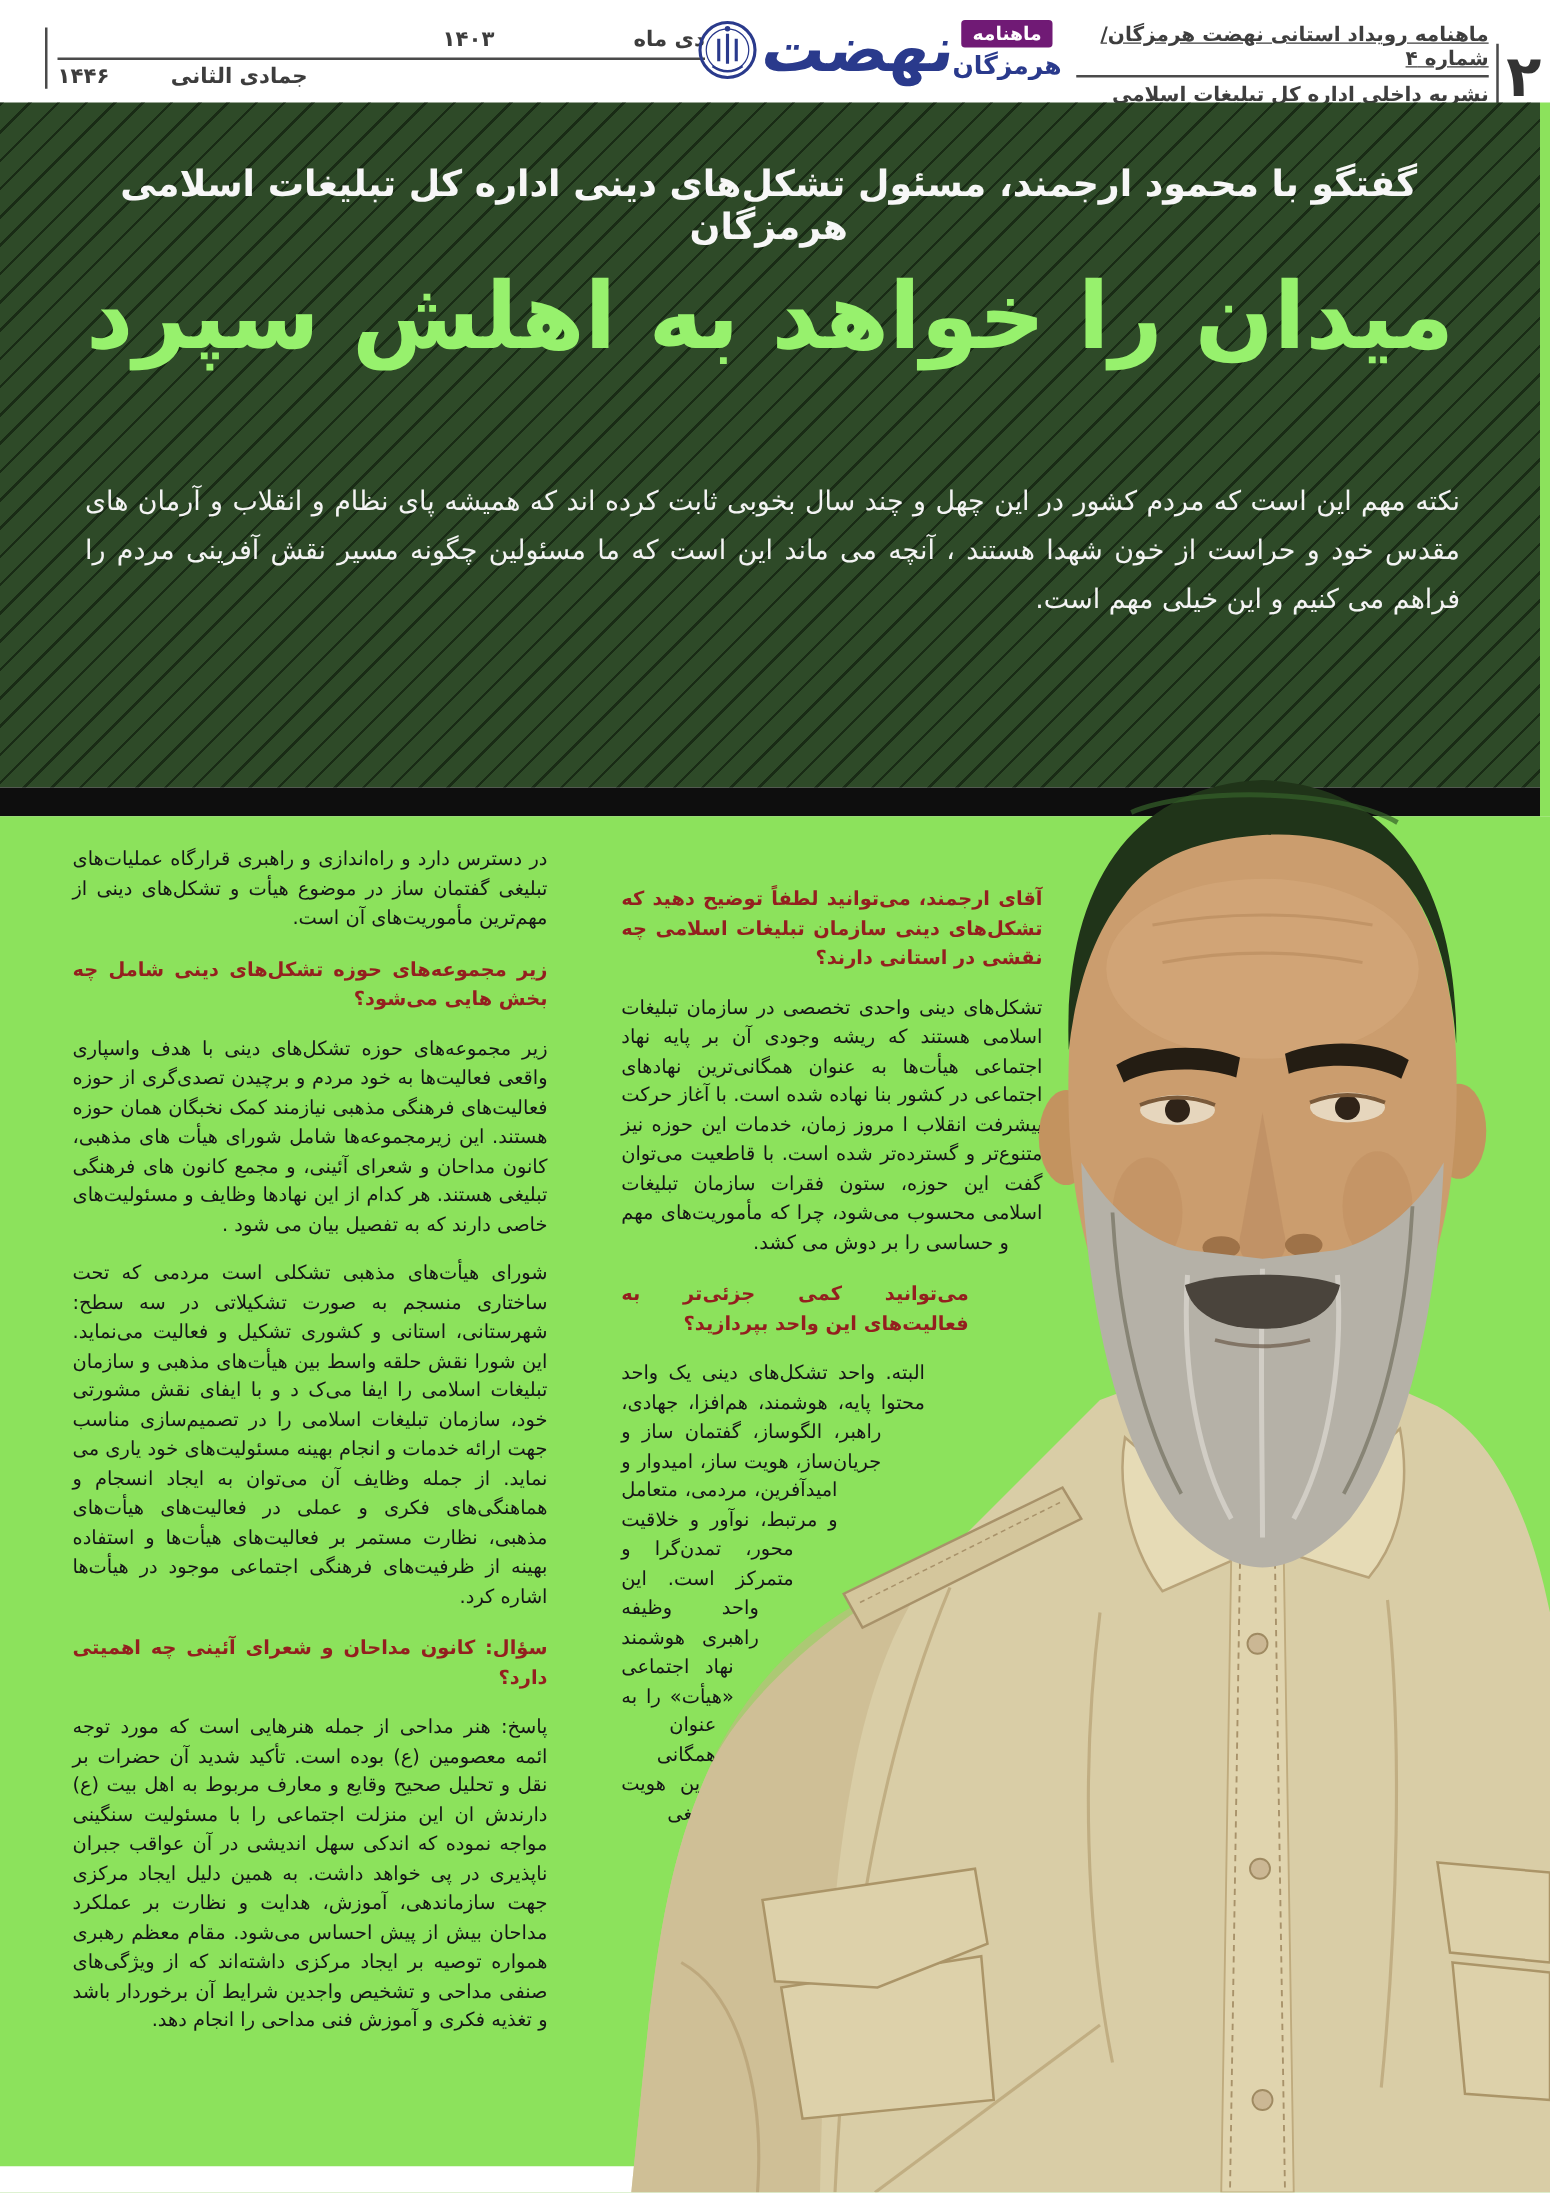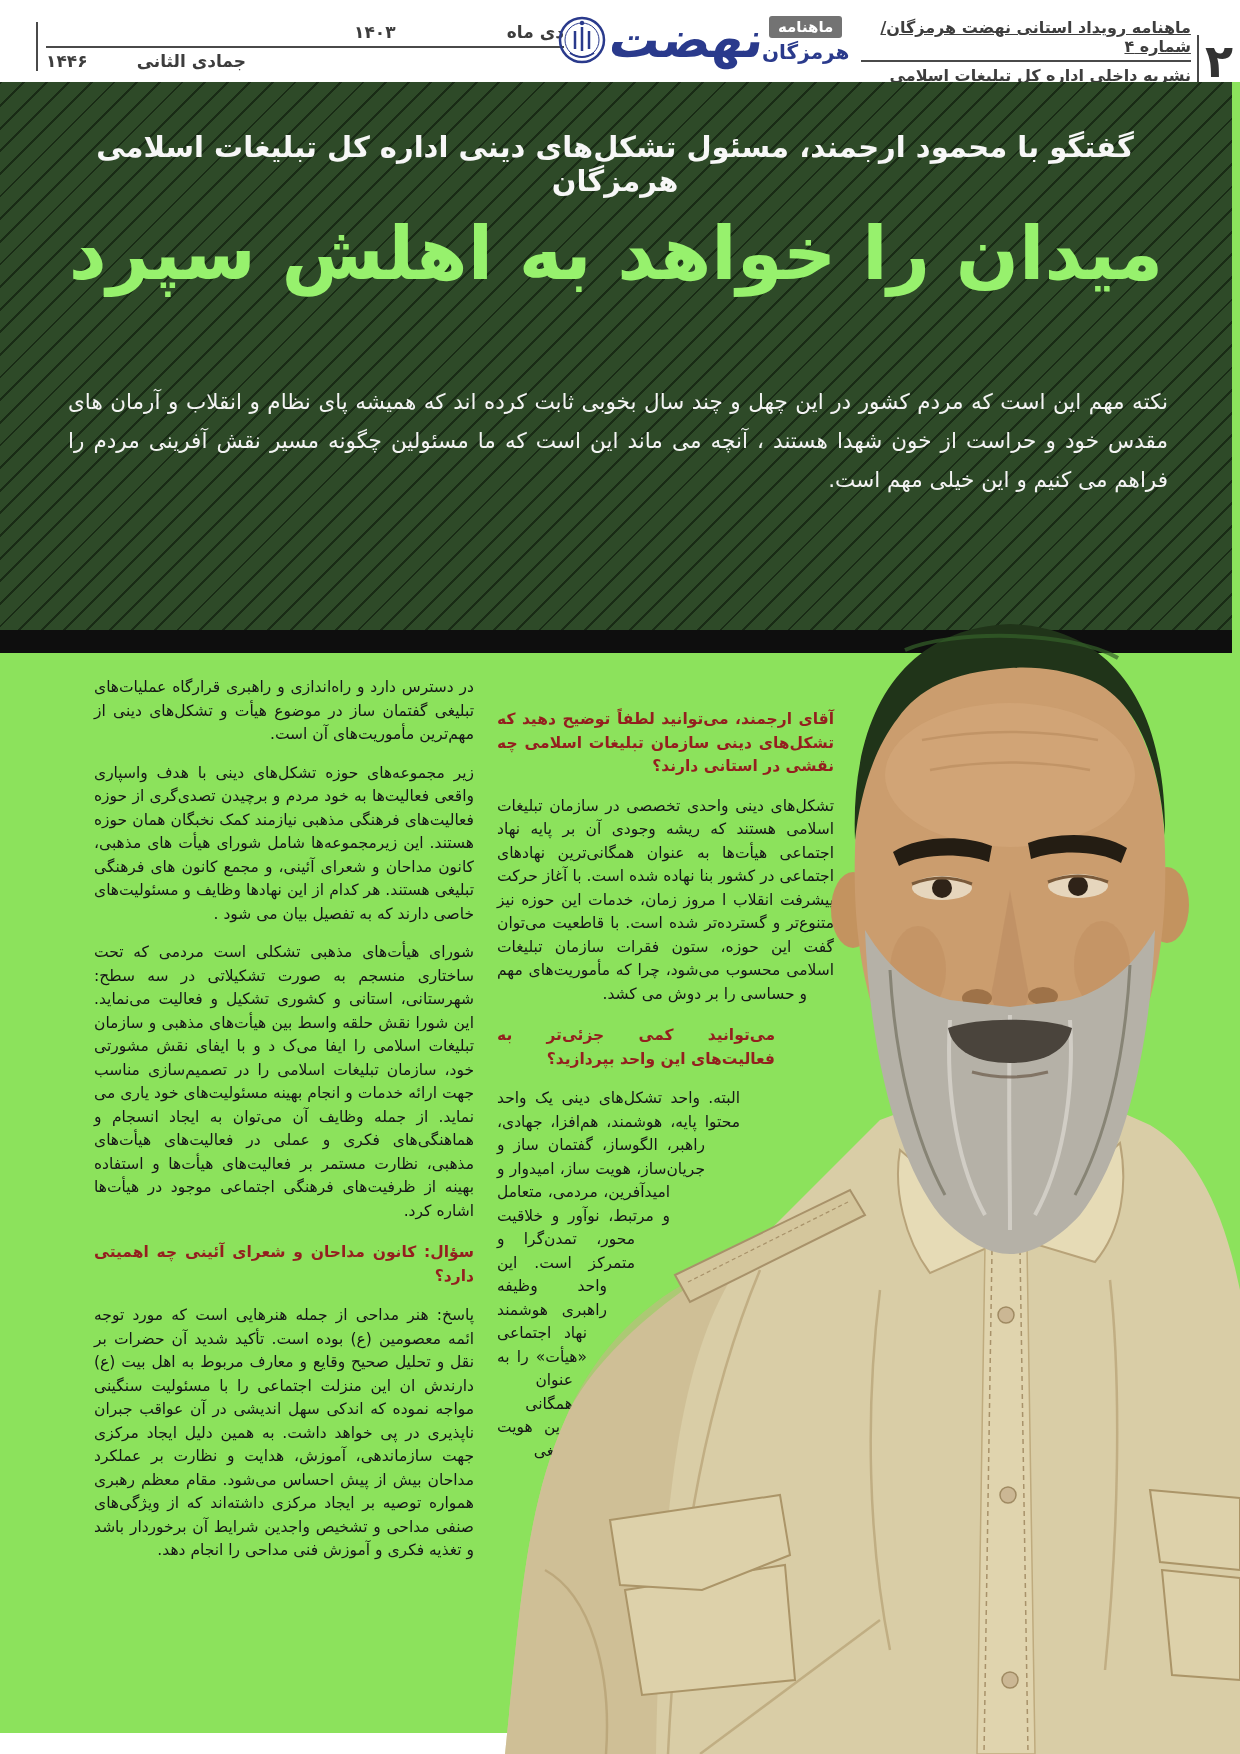--- a/index.html
+++ b/index.html
@@ -9,42 +9,42 @@
   
   .masthead{position:absolute;top:0;left:0;width:1240px;height:82px;background:#fff;}
   .date-block{position:absolute;left:36px;top:22px;width:518px;border-left:2px solid #4a4a4a;padding-left:8px;}
   .date-row{display:flex;justify-content:space-between;direction:rtl;font-weight:bold;color:#3d3d3d;font-size:17px;}
   .date-row.first{border-bottom:2px solid #4a4a4a;padding-bottom:4px;}
   .date-row.second{padding-top:3px;width:200px;margin-right:auto;}
   .date-block-inner{width:210px;}
   .logo-block{position:absolute;left:556px;top:8px;display:flex;align-items:center;gap:2px;}
   .logo-callig{font-size:50px;font-weight:bold;color:#2a3a8c;transform:skewX(-8deg);line-height:64px;}
   .logo-col{display:flex;flex-direction:column;align-items:center;margin-left:-4px;}
-  .logo-badge{background:#737373;color:#fff;font-size:15px;font-weight:bold;padding:2px 9px;border-radius:3px;}
+  .logo-badge{background:#701a75;color:#fff;font-size:15px;font-weight:bold;padding:2px 9px;border-radius:3px;}
   .logo-region{color:#2a3a8c;font-size:20px;font-weight:bold;margin-top:2px;}
   .issue-block{position:absolute;right:7px;top:18px;display:flex;align-items:center;}
   .issue-texts{width:330px;direction:rtl;color:#3e3e3e;font-weight:bold;font-size:16px;}
   .issue-texts .row1{padding-bottom:4px;border-bottom:2px solid #4a4a4a;text-decoration:underline;}
   .issue-texts .row2{padding-top:4px;}
   .issue-vbar{width:2px;height:52px;background:#4a4a4a;margin:0 6px;}
   .page-num{font-size:46px;font-weight:bold;color:#333;line-height:52px;}
 
   
   .hero{position:absolute;top:82px;left:0;width:1232px;height:548px;background-color:#2e4a28;
         background-image:repeating-linear-gradient(135deg, rgba(8,18,6,0.55) 0px, rgba(8,18,6,0.55) 2px, rgba(0,0,0,0) 2px, rgba(0,0,0,0) 16px);}
   .black-band{position:absolute;top:630px;left:0;width:1232px;height:23px;background:#0e0e0e;}
   .right-strip{position:absolute;left:1232px;top:82px;width:8px;height:571px;background:#8ce25c;}
   .kicker{position:absolute;top:48px;left:40px;width:1150px;text-align:center;color:#f7f7f7;font-weight:bold;font-size:29px;direction:rtl;}
   .headline{position:absolute;top:96px;left:0;width:1232px;text-align:center;color:#97f16d;font-weight:bold;font-size:74px;line-height:150px;direction:rtl;white-space:nowrap;}
   .lede{position:absolute;top:300px;left:68px;width:1100px;direction:rtl;text-align:justify;color:#f4f4f4;font-weight:normal;font-size:21.5px;line-height:39px;}
 
   
   .body-green{position:absolute;top:653px;left:0;width:1240px;height:1080px;background:#8ce25c;}
   .col{position:absolute;direction:rtl;text-align:justify;color:#161616;font-size:15.5px;line-height:23.5px;}
-  .col-left{left:58px;top:676px;width:380px;margin-left:36px;}
+  .col-left{left:58px;top:676px;width:380px;}
   .col-right{left:497px;top:690px;width:338px;height:780px;}
   .col p{margin:0 0 15px 0;}
   .col p.q{color:#941f1f;font-weight:bold;margin:18px 0 16px 0;}
   .ph-sp{float:right;clear:right;}
 
   
   .portrait{position:absolute;left:450px;top:590px;width:790px;height:1164px;}
 </style>
 </head>
 <body>
@@ -115,20 +115,21 @@
     <div class="ph-sp" style="width:248px;height:50px;"></div>
     <div class="ph-sp" style="width:262px;height:70px;"></div>
     <p class="q">آقای ارجمند، می‌توانید لطفاً توضیح دهید که تشکل‌های دینی سازمان تبلیغات اسلامی چه نقشی در استانی دارند؟</p>
     <p class="a">تشکل‌های دینی واحدی تخصصی در سازمان تبلیغات اسلامی هستند که ریشه وجودی آن بر پایه نهاد اجتماعی هیأت‌ها به عنوان همگانی‌ترین نهادهای اجتماعی در کشور بنا نهاده شده است. با آغاز حرکت پیشرفت انقلاب ا مروز زمان، خدمات این حوزه نیز متنوع‌تر و گسترده‌تر شده است. با قاطعیت می‌توان گفت این حوزه، ستون فقرات سازمان تبلیغات اسلامی محسوب می‌شود، چرا که مأموریت‌های مهم و حساسی را بر دوش می کشد.</p>
     <p class="q">می‌توانید کمی جزئی‌تر به فعالیت‌های این واحد بپردازید؟</p>
     <p class="a">البته. واحد تشکل‌های دینی یک واحد محتوا پایه، هوشمند، هم‌افزا، جهادی، راهبر، الگوساز، گفتمان ساز و جریان‌ساز، هویت ساز، امیدوار و امیدآفرین، مردمی، متعامل و مرتبط، نوآور و خلاقیت محور، تمدن‌گرا و متمرکز است. این واحد وظیفه راهبری هوشمند نهاد اجتماعی «هیأت» را به عنوان همگانی ترین هویت تبلیغی</p>
   </div>
 
   <div class="col col-left">
     <p class="a">در دسترس دارد و راه‌اندازی و راهبری قرارگاه عملیات‌های تبلیغی گفتمان ساز در موضوع هیأت و تشکل‌های دینی از مهم‌ترین مأموریت‌های آن است.</p>
+    <p class="q">زیر مجموعه‌های حوزه تشکل‌های دینی شامل چه بخش هایی می‌شود؟</p>
     <p class="a">زیر مجموعه‌های حوزه تشکل‌های دینی با هدف واسپاری واقعی فعالیت‌ها به خود مردم و برچیدن تصدی‌گری از حوزه فعالیت‌های فرهنگی مذهبی نیازمند کمک نخبگان همان حوزه هستند. این زیرمجموعه‌ها شامل شورای هیأت های مذهبی، کانون مداحان و شعرای آئینی، و مجمع کانون های فرهنگی تبلیغی هستند. هر کدام از این نهادها وظایف و مسئولیت‌های خاصی دارند که به تفصیل بیان می شود .</p>
     <p class="a">شورای هیأت‌های مذهبی تشکلی است مردمی که تحت ساختاری منسجم به صورت تشکیلاتی در سه سطح: شهرستانی، استانی و کشوری تشکیل و فعالیت می‌نماید. این شورا نقش حلقه واسط بین هیأت‌های مذهبی و سازمان تبلیغات اسلامی را ایفا می‌ک د و با ایفای نقش مشورتی خود، سازمان تبلیغات اسلامی را در تصمیم‌سازی مناسب جهت ارائه خدمات و انجام بهینه مسئولیت‌های خود یاری می نماید. از جمله وظایف آن می‌توان به ایجاد انسجام و هماهنگی‌های فکری و عملی در فعالیت‌های هیأت‌های مذهبی، نظارت مستمر بر فعالیت‌های هیأت‌ها و استفاده بهینه از ظرفیت‌های فرهنگی اجتماعی موجود در هیأت‌ها اشاره کرد.</p>
     <p class="q">سؤال: کانون مداحان و شعرای آئینی چه اهمیتی دارد؟</p>
     <p class="a">پاسخ: هنر مداحی از جمله هنرهایی است که مورد توجه ائمه معصومین (ع) بوده است. تأکید شدید آن حضرات بر نقل و تحلیل صحیح وقایع و معارف مربوط به اهل بیت (ع) دارندش ان این منزلت اجتماعی را با مسئولیت سنگینی مواجه نموده که اندکی سهل اندیشی در آن عواقب جبران ناپذیری در پی خواهد داشت. به همین دلیل ایجاد مرکزی جهت سازماندهی، آموزش، هدایت و نظارت بر عملکرد مداحان بیش از پیش احساس می‌شود. مقام معظم رهبری همواره توصیه بر ایجاد مرکزی داشته‌اند که از ویژگی‌های صنفی مداحی و تشخیص واجدین شرایط آن برخوردار باشد و تغذیه فکری و آموزش فنی مداحی را انجام دهد.</p>
   </div>
 
   <svg class="portrait" viewBox="0 0 790 1164">
 
     <rect x="495" y="540" width="140" height="120" fill="#b98f60"></rect>
 

